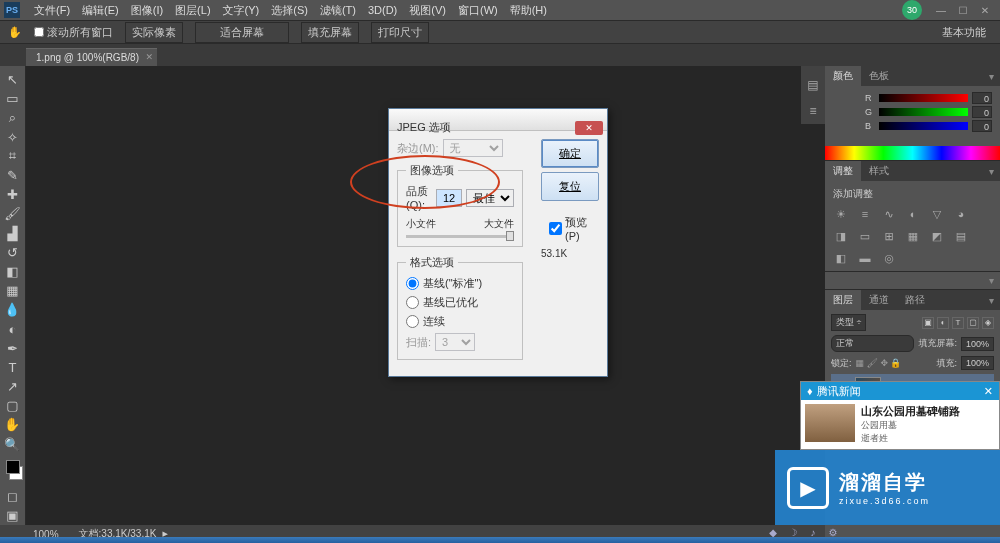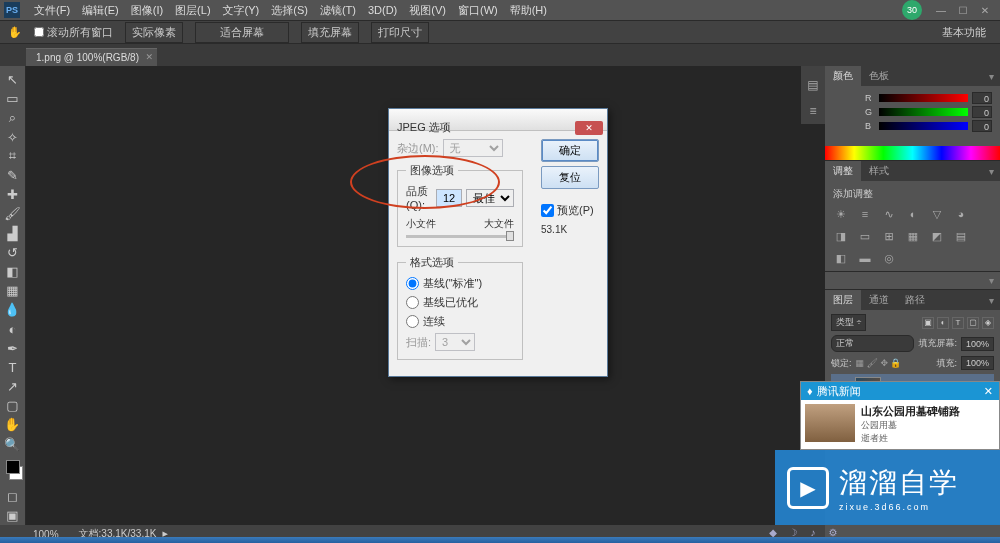--- a/index.html
+++ b/index.html
@@ -81,21 +81,21 @@
     .status-bar .tri { margin-left:6px; font-size:7px;}
     
     
     .dialog { position: absolute; left: 388px; top: 108px; width: 220px; background: #f0f0f0; border: 1px solid #5a7a9a; box-shadow: 2px 2px 8px rgba(0,0,0,0.5); font-size: 11px; }
     .dialog .titlebar { height: 22px; background: linear-gradient(#fafafa,#e0e0e0); display: flex; align-items: center; padding: 16px 4px 0 8px; border-bottom: 1px solid #c0c0c0; }
     .dialog .titlebar .dtitle { color: #333; }
     .dialog .titlebar .close-btn { margin-left: auto; width: 28px; height: 14px; background: #c75050; border-radius: 2px; color: #fff; font-size: 9px; display:flex; align-items:center; justify-content:center;}
     .dialog .body { padding: 8px; display: flex; gap: 18px; }
     .dialog .left-col { flex: 1; }
     .dialog .right-col { width: 58px; display:flex; flex-direction:column; gap:4px;}
-    .dialog .btn { height: 23px; border: 1px solid #7a9ac0; background: linear-gradient(#eaf2fb,#cde0f3); border-radius: 2px; font-size: 11px; display:flex; align-items:center; justify-content:center; cursor:pointer;}
+    .dialog .btn { height: 29px; border: 1px solid #7a9ac0; background: linear-gradient(#eaf2fb,#cde0f3); border-radius: 2px; font-size: 11px; display:flex; align-items:center; justify-content:center; cursor:pointer;text-decoration:underline;}
     .dialog .btn.primary { box-shadow: 0 0 0 1px #5a8ac5 inset; }
     .dialog .row { display:flex; align-items:center; margin-bottom:6px; color:#333;}
     .dialog .row.disabled { color:#999;}
     .dialog .row label { margin-right:4px;}
     .dialog select,.dialog input[type=text]{ border:1px solid #abadb3; font-size:11px; height:18px; padding:0 2px;}
     .dialog fieldset { border:1px solid #c0c0c0; padding:6px 8px 8px; margin-bottom:8px;}
     .dialog legend { padding:0 4px; color:#333; font-size:11px;}
     .dialog .q-input { width:26px; text-align:center; background:#cde5ff;}
     .dialog .slider-row { display:flex; align-items:center; justify-content:space-between; font-size:10px; color:#333;}
     .dialog .slider-track { height:3px; background:#c0c0c0; margin:4px 0 0; position:relative;}
@@ -113,21 +113,21 @@
     .news-popup .hdr { height:18px; background:#1b95d4; color:#fff; display:flex; align-items:center; padding:0 6px;}
     .news-popup .hdr .nclose{ margin-left:auto;}
     .news-popup .item { display:flex; padding:4px; gap:6px;}
     .news-popup .item .nthumb { width:50px; height:38px; background:linear-gradient(#c0a080,#806040);}
     .news-popup .item .ntext { flex:1;}
     .news-popup .item .ntitle { font-weight:bold; color:#222;}
     .news-popup .item .ndesc { font-size:9px; color:#666;}
     .bottom-watermark { position:absolute; right:0; bottom:18px; width:225px; height:75px; background: rgba(36,128,200,0.95); display:flex; align-items:center; padding:0 12px; gap:10px;}
     .bottom-watermark .play { width:42px; height:42px; border:3px solid #fff; border-radius:6px; display:flex; align-items:center; justify-content:center; color:#fff; font-size:20px;}
     .bottom-watermark .txt { color:#fff; display:flex; flex-direction:column;}
-    .bottom-watermark .txt .cn { font-size:28px; font-weight:normal; letter-spacing:2px;}
+    .bottom-watermark .txt .cn { font-size:20px; font-weight:bold; letter-spacing:2px;}
     .bottom-watermark .txt .en { font-size:9px; letter-spacing:2px;}
     
     .taskbar-bottom { position:absolute; left:0; right:0; bottom:0; height:6px; background:linear-gradient(#3a7aba,#2560a0);}
     .right-bottom-icons { position:absolute; right:4px; bottom:20px; display:flex; gap:6px; align-items:center;}
     .right-bottom-icons span { width:14px; height:14px; font-size:10px; color:#aac; display:flex;align-items:center;justify-content:center;}
   </style>
 </head>
 <body>
 
 <div class="menubar">
@@ -366,21 +366,21 @@
           </div>
         <div class="scan-row">
           <label>扫描:</label>
           <select disabled="" style="width:40px;"><option>3</option></select>
         </div>
       </fieldset>
     </div>
     <div class="right-col">
       <div class="btn primary">确定</div>
       <div class="btn">复位</div>
-      <div class="preview-cb" style="margin-top:10px;">
+      <div class="preview-cb" style="margin-top:10px;margin-left:8px;">
           <input type="checkbox" checked="" style="margin-right: 3px;">
           <span>预览(P)</span>
         </div>
       <div class="filesize">53.1K</div>
     </div>
   </div>
 </div>
 
 <div class="red-ellipse"></div>
 

